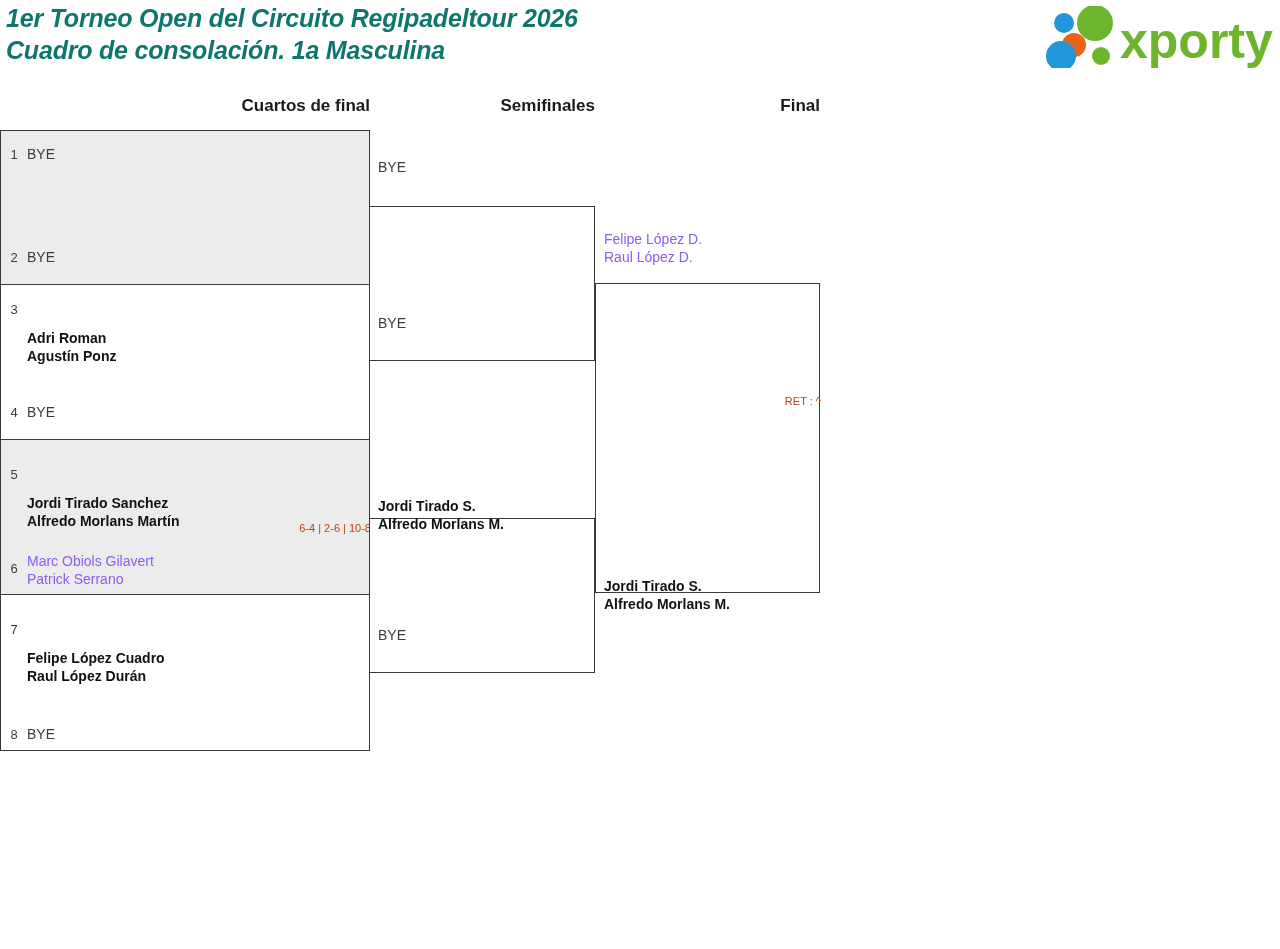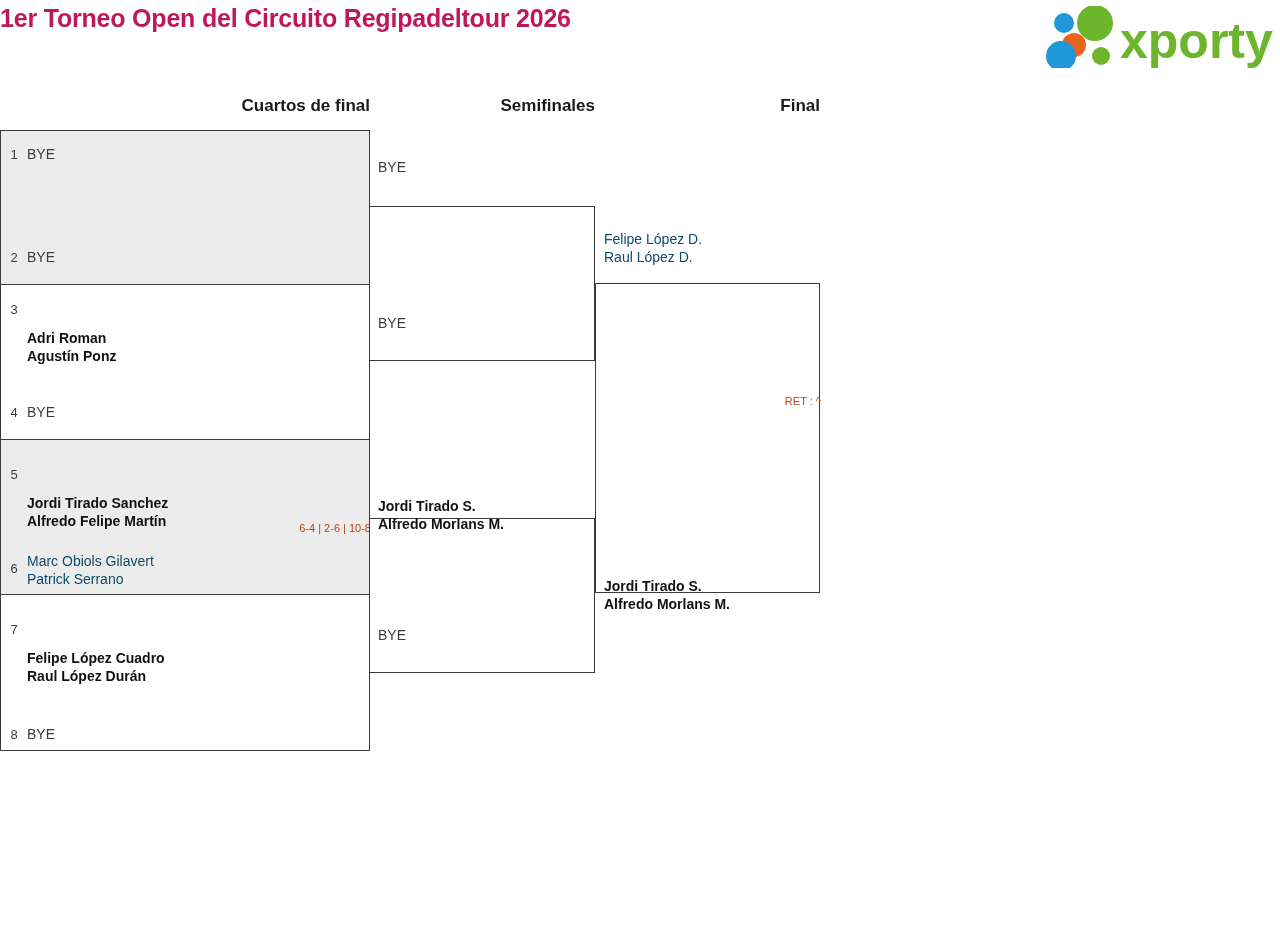--- a/index.html
+++ b/index.html
@@ -8,23 +8,23 @@
     width: 1280px; height: 949px;
     background: #ffffff;
     font-family: "Liberation Sans", sans-serif;
     color: #1a1a1a;
     overflow: hidden;
   }
   #root { position: relative; width: 1280px; height: 949px; }
 
   
   .title-block {
-    position: absolute; left: 0; top: 2px; width: 900px;
+    position: absolute; left: 6px; top: 2px; width: 900px;
     font-size: 25px; font-weight: 700; line-height: 32px;
-    letter-spacing: -0.2px; color: #be185d;
+    letter-spacing: -0.2px; color: #0f766e; font-style: italic;
   }
   .title-line { display: block; white-space: nowrap; }
 
   .logo {
     position: absolute; right: 6px; top: 6px;
     width: 232px; height: 62px;
   }
   .logo svg { display: block; }
 
   
@@ -64,41 +64,42 @@
   }
 
   
   .team {
     position: absolute;
     font-size: 14px; line-height: 18px;
     white-space: nowrap;
   }
   .team .ln { display: block; }
   .team.win  { color: #111111; font-weight: 700; margin-top: 36px; }
-  .team.lose { color: #0c4a6e; font-weight: 400; }
+  .team.lose { color: #8b5cf6; font-weight: 400; }
   .team.bye  { color: #3c3c3c; font-weight: 400; }
 
   .qf-team { left: 26px; }
   .sf-team { left: 8px; }
   .fi-team { left: 8px; }
 
   
   .score {
     position: absolute;
     font-size: 11px; color: #c2410c;
     text-align: right; white-space: nowrap;
   }
 </style>
 </head>
 <body>
 
 <div id="root">
 
   <div class="title-block">
     <span class="title-line">1er Torneo Open del Circuito Regipadeltour 2026</span>
+    <span class="title-line">Cuadro de consolación. 1a Masculina</span>
   </div>
 
   <div class="logo">
     <svg width="232" height="62" viewBox="0 0 232 62" xmlns="http://www.w3.org/2000/svg">
       <g>
         <circle cx="22" cy="17" r="10" fill="#2196d8"></circle>
         <circle cx="53" cy="17" r="18" fill="#6cb52d"></circle>
         <circle cx="32" cy="39" r="12" fill="#e8641a"></circle>
         <circle cx="19" cy="50" r="15" fill="#2196d8"></circle>
         <circle cx="59" cy="50" r="9" fill="#6cb52d"></circle>
@@ -138,21 +139,21 @@
         <span class="ln">BYE</span>
         <span class="ln"></span>
       </div>
       <div class="score" style="top:70px; left:0; width:370px;"></div>
     </div>
 
     <div class="blk qf shade" style="top:309px; height:156px;">
       <div class="seed" style="top:27px;">5</div>
       <div class="team qf-team win" style="top:18px;">
         <span class="ln">Jordi Tirado Sanchez</span>
-        <span class="ln">Alfredo Felipe Martín</span>
+        <span class="ln">Alfredo Morlans Martín</span>
       </div>
       <div class="seed" style="top:121px;">6</div>
       <div class="team qf-team lose" style="top:112px;">
         <span class="ln">Marc Obiols Gilavert</span>
         <span class="ln">Patrick Serrano</span>
       </div>
       <div class="score" style="top:82px; left:0; width:370px;">6-4 | 2-6 | 10-8</div>
     </div>
 
     <div class="blk qf plain" style="top:464px; height:157px;">

